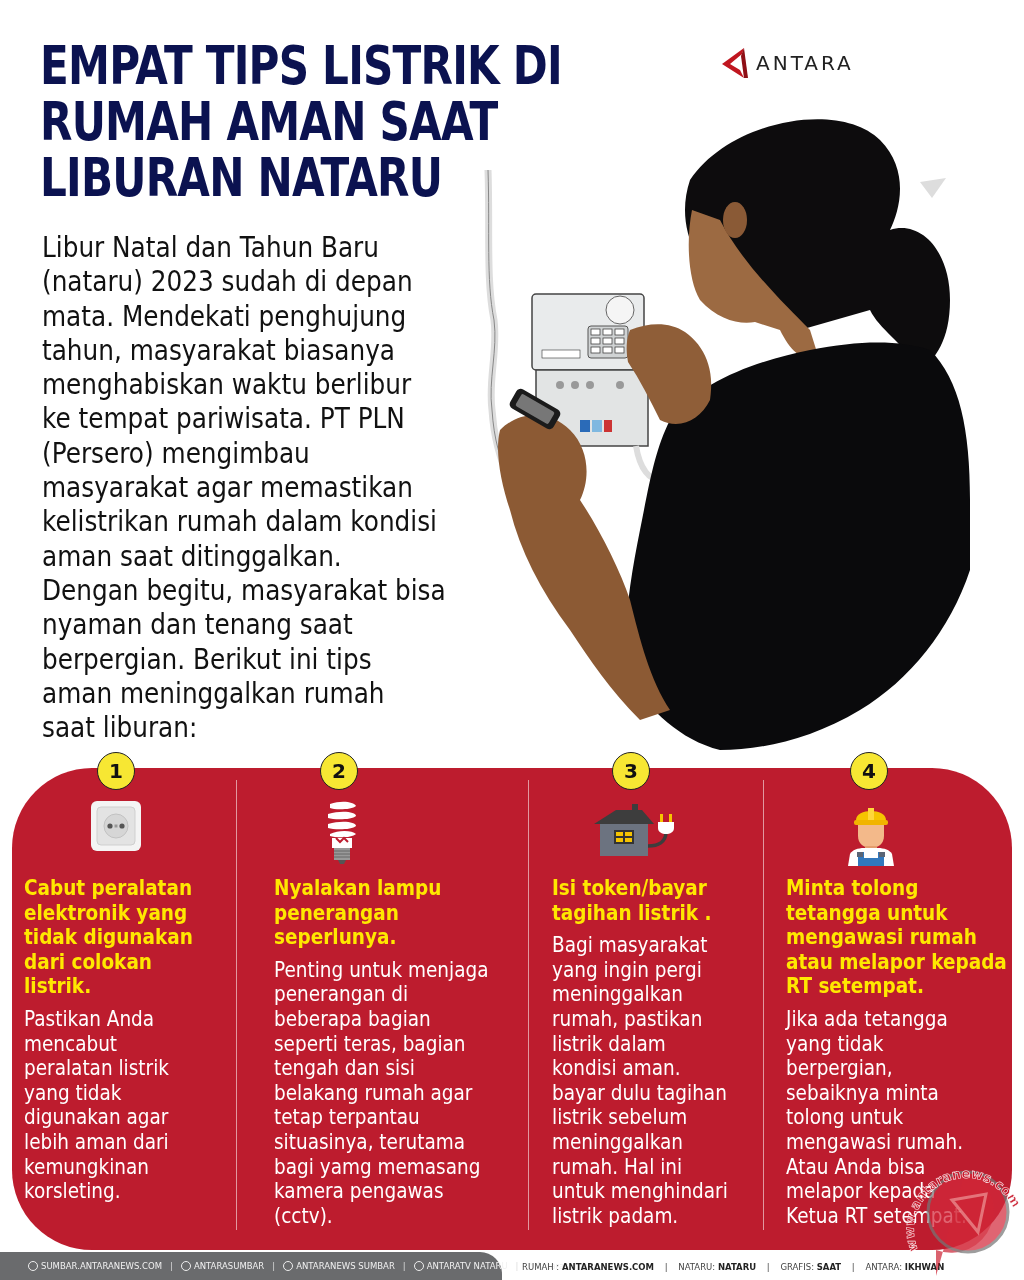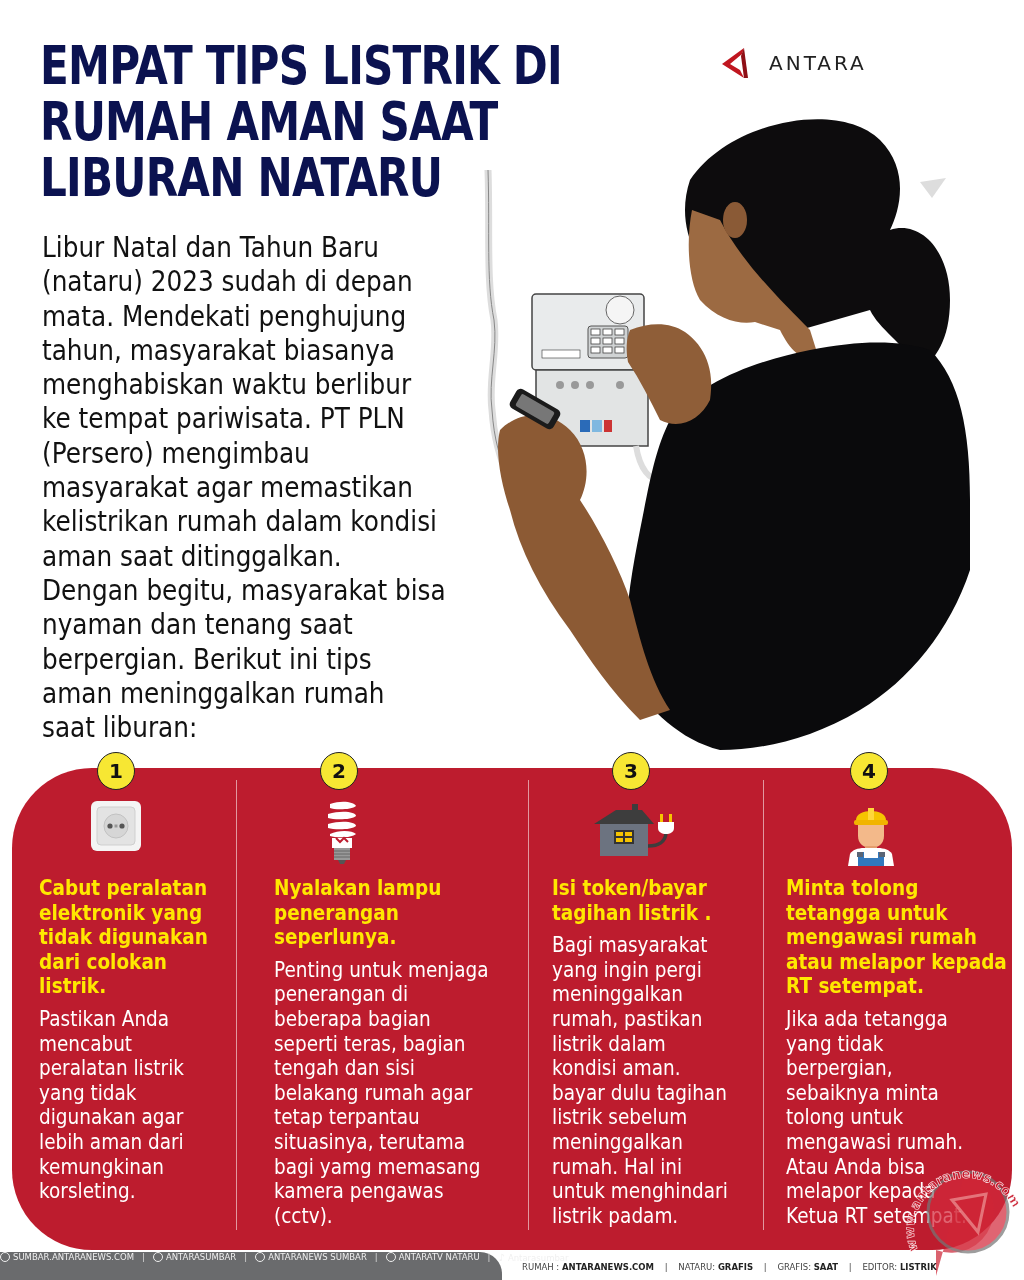--- a/index.html
+++ b/index.html
@@ -8,21 +8,21 @@
 
     .title {
       position: absolute; left: 40px; top: 38px; width: 520px;
       font-family: "DejaVu Sans", sans-serif;
       font-weight: bold; color: #0b1250;
       font-size: 54px; line-height: 56px; letter-spacing: -1px;
       transform: scaleX(0.78); transform-origin: left top;
     }
     .title .line { display: block; white-space: nowrap; }
 
-    .logo { position: absolute; left: 720px; top: 46px; display: flex; align-items: center; gap: 15px; }
+    .logo { position: absolute; left: 720px; top: 46px; display: flex; align-items: center; gap: 2px; }
     .logo svg { display: block; }
     .logo-text { font-family: "DejaVu Sans", sans-serif; font-size: 20px; letter-spacing: 3px; color: #222; font-weight: normal; }
 
     .intro {
       position: absolute; left: 42px; top: 230px; width: 440px;
       font-size: 27.5px; line-height: 34.3px; color: #111;
       font-family: "DejaVu Sans", sans-serif;
       transform: scaleX(0.9); transform-origin: left top;
     }
     .intro .line { display: block; white-space: nowrap; }
@@ -55,21 +55,21 @@
     .col .head .line, .col .body .line { display: block; }
     .col .body {
       color: #fff; font-family: "DejaVu Sans", sans-serif;
       font-size: 20.5px; line-height: 24.6px; margin-top: 8px;
       transform: scaleX(0.9); transform-origin: left top; white-space: nowrap;
     }
 
     .footer {
       position: absolute; left: 0; top: 1252px; width: 502px; height: 28px;
       background: #6a6b6d; border-radius: 0 22px 0 0;
-      display: flex; align-items: flex-start; gap: 6px;
+      display: flex; align-items: center; padding-left: 28px; gap: 6px;
       color: #f0f0f0; font-size: 8.5px; font-family: "DejaVu Sans", sans-serif; white-space: nowrap;
     }
     .footer .item { display: flex; align-items: center; gap: 3px; }
     .footer .sep { color: #ddd; padding: 0 2px; }
     .footer .ico { width: 10px; height: 10px; border: 1.3px solid #eee; border-radius: 50%; display: inline-block; }
 
     .credits {
       position: absolute; left: 522px; top: 1262px; font-size: 8.5px; color: #444;
       font-family: "DejaVu Sans", sans-serif; white-space: nowrap;
     }
@@ -213,21 +213,21 @@
   <rect x="8" y="18" width="34" height="5" rx="2" fill="#f1b400"></rect>
   <rect x="22" y="6" width="6" height="12" fill="#ffd83a"></rect>
   <path d="M12 23 L38 23 L38 34 C38 42 32 46 25 46 C18 46 12 42 12 34 Z" fill="#f3b98a"></path>
   <rect x="19" y="44" width="12" height="5" fill="#e49d6c"></rect>
   <path d="M2 64 L4 52 C6 48 12 46 18 46 L32 46 C38 46 44 48 46 52 L48 64 Z" fill="#fff"></path>
   <path d="M12 50 L12 64 L38 64 L38 50 L32 50 L32 56 L18 56 L18 50 Z" fill="#3278bd"></path>
   <rect x="11" y="50" width="6" height="5" fill="#5a6575"></rect>
     <rect x="33" y="50" width="6" height="5" fill="#5a6575"></rect>
 </svg>
 
-<div class="col" style="left:39px">
+<div class="col" style="left:24px">
   <div class="head">
     <span class="line">Cabut peralatan</span>
     <span class="line">elektronik yang</span>
     <span class="line">tidak digunakan</span>
     <span class="line">dari colokan</span>
     <span class="line">listrik.</span>
   </div>
   <div class="body">
     <span class="line">Pastikan Anda</span>
     <span class="line">mencabut</span>
@@ -326,25 +326,25 @@
   <span class="sep">|</span>
   <span class="item">
     <span style="font-size:10px;">♪</span>
     <span>Antarasumbar</span>
   </span>
 </div>
 
 <div class="credits">
   <span>RUMAH : </span><b>ANTARANEWS.COM</b>
   <span class="sep">|</span>
-  <span>NATARU: </span><b>GRAFIS</b>
+  <span>NATARU: </span><b>NATARU</b>
   <span class="sep">|</span>
   <span>GRAFIS: </span><b>SAAT</b>
   <span class="sep">|</span>
-  <span>EDITOR: </span><b>LISTRIK</b>
+  <span>ANTARA: </span><b>IKHWAN</b>
 </div>
 
 <svg class="watermark" viewBox="0 0 118 130">
   <defs>
     <path id="wmArc" d="M12 100 A48 48 0 1 1 108 60"></path>
   </defs>
   <path d="M60 20 A40 40 0 1 1 30 100 L30 126 Z" fill="#c9172a" opacity="0.75"></path>
   <circle cx="62" cy="62" r="40" fill="#d32a3b" opacity="0.8" stroke="#777" stroke-width="3"></circle>
   <path d="M46 50 L80 44 L72 82 Z" fill="none" stroke="#f2a4a4" stroke-width="3" opacity="0.7"></path>
   <text font-family="DejaVu Sans, sans-serif" font-size="13" font-weight="bold" fill="#c9172a" stroke="#fff" stroke-width="0.6">

